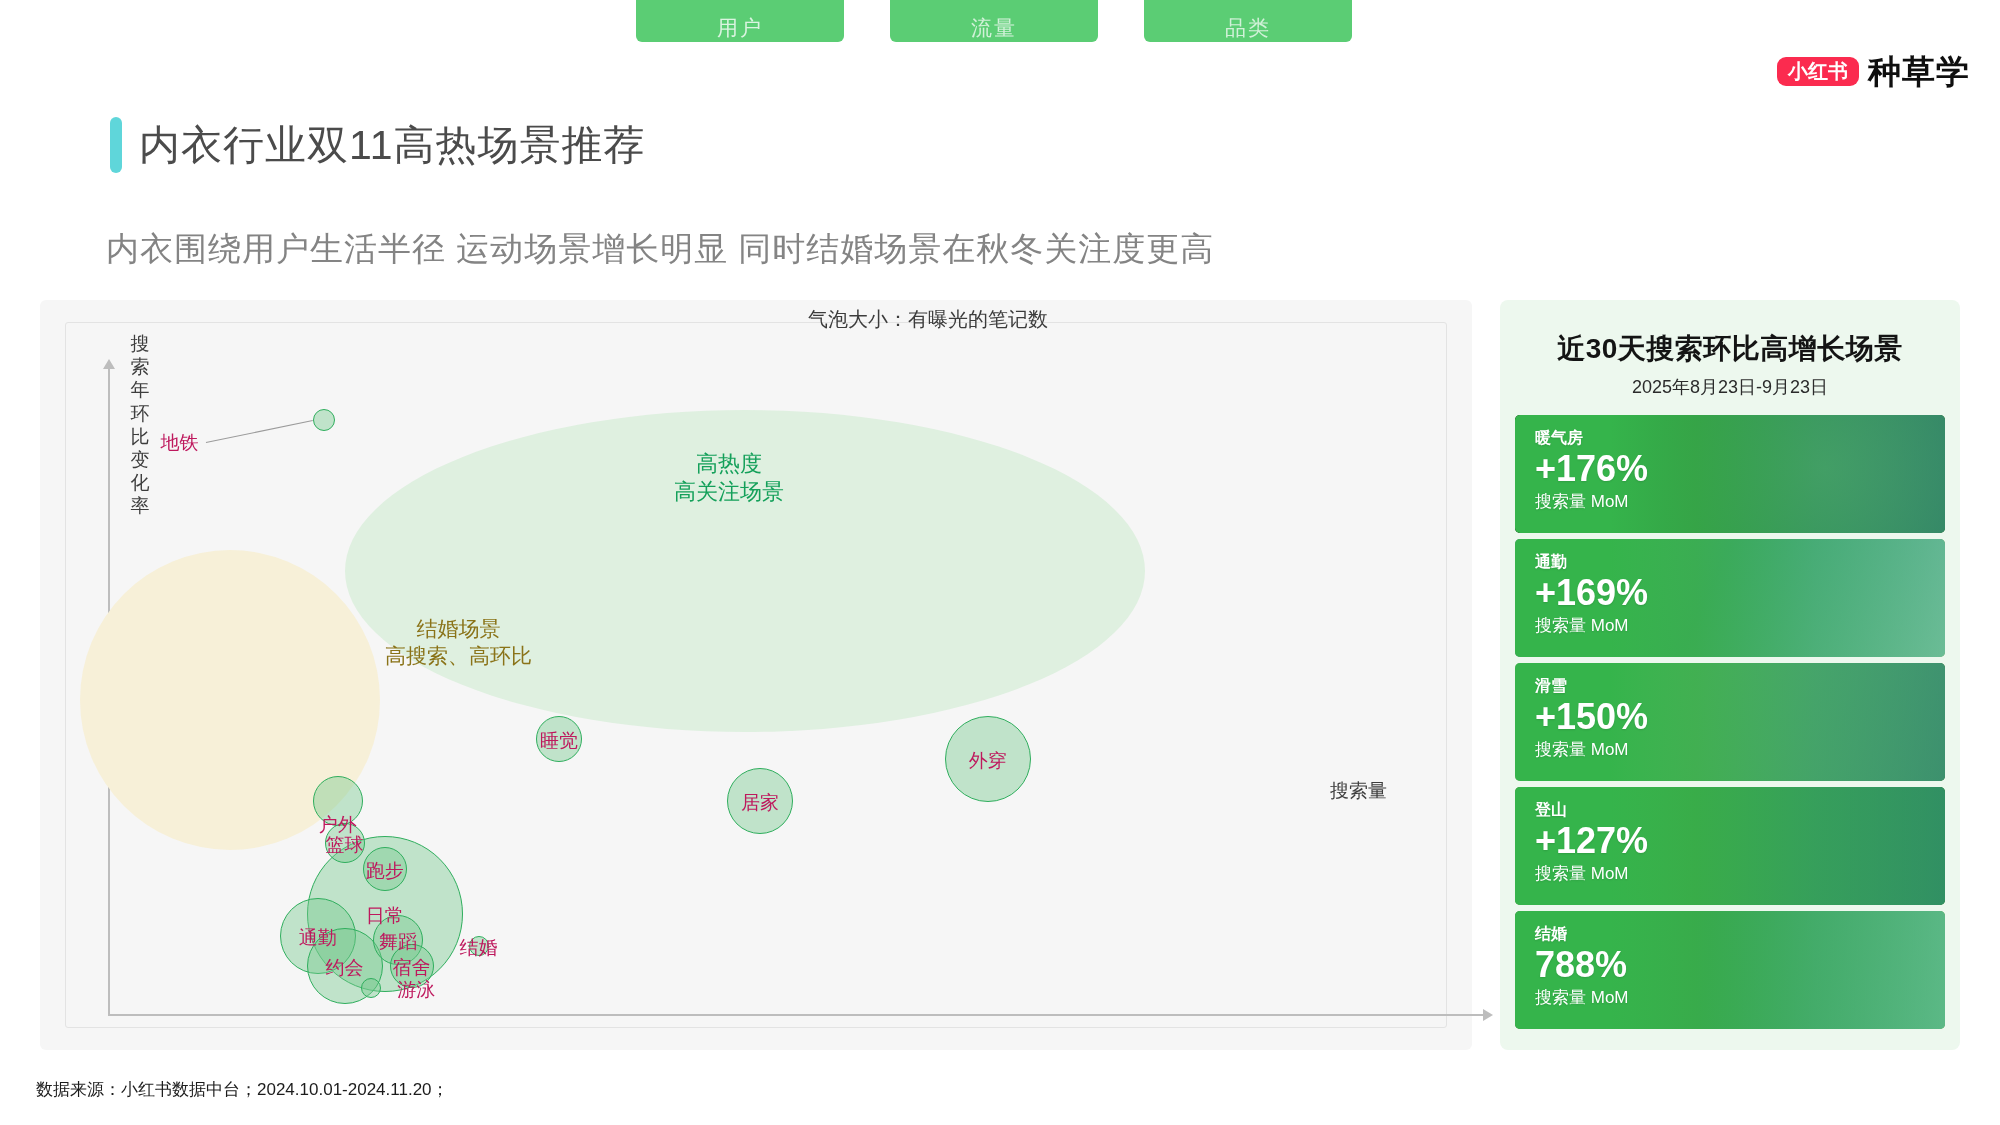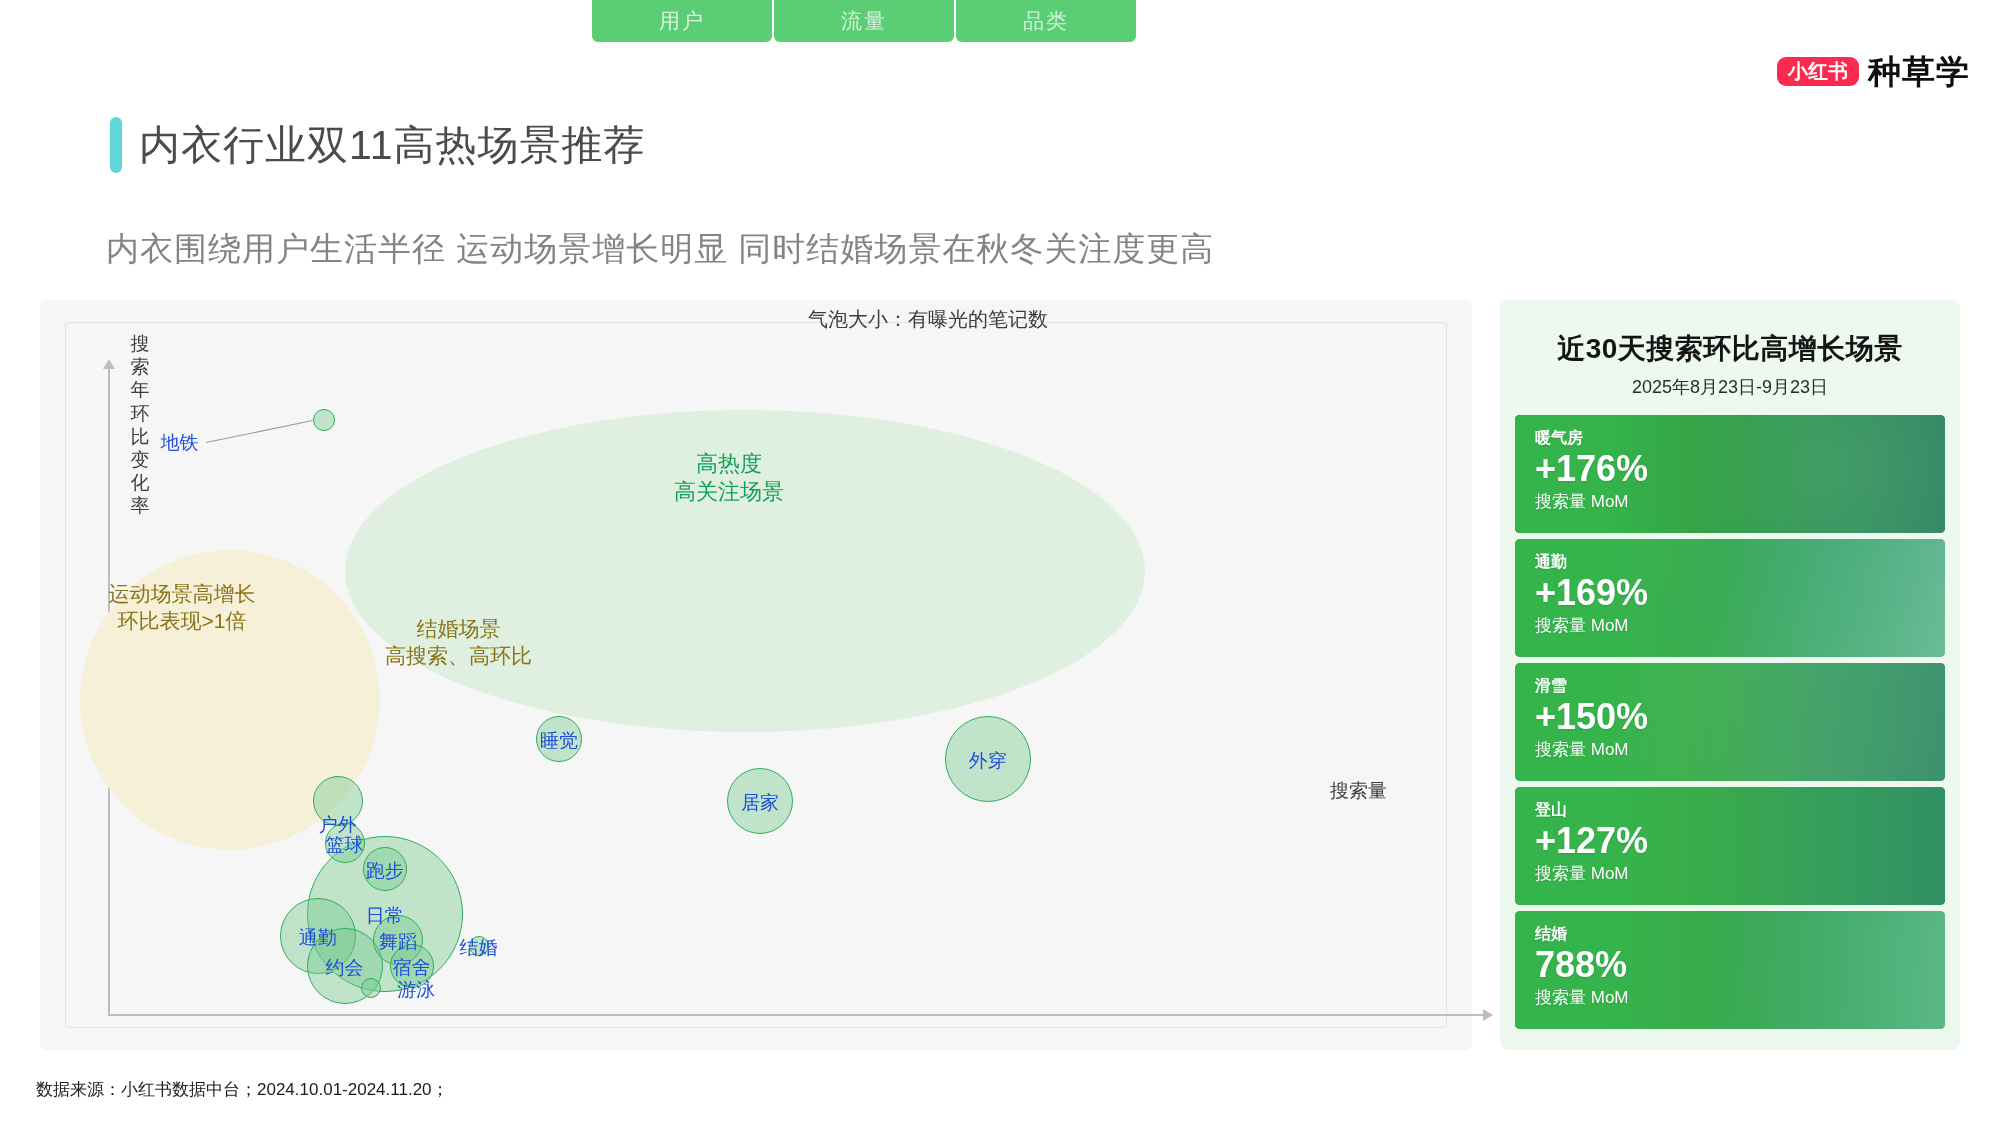--- a/index.html
+++ b/index.html
@@ -13,30 +13,31 @@
 
   
   .tabbar {
     position: absolute;
     top: 0; left: 592px;
     display: flex;
     gap: 2px;
     height: 42px;
   }
   .tab {
-    width: 180px;
+    width: 208px;
     height: 42px;
     background: #5bcd74;
     border-radius: 0 0 6px 6px;
     display: flex;
-    align-items: center;
+    align-items: flex-end;
     justify-content: center;
     color: rgba(255,255,255,0.72);
     font-size: 21px;
     letter-spacing: 2px;
+    margin-left: 44px;
   }
   .tab.active { color: rgba(255,255,255,0.78); }
 
   
   .logo {
     position: absolute;
     top: 55px; right: 30px;
     display: flex;
     align-items: center;
     gap: 9px;
@@ -211,21 +212,21 @@
     border-radius: 50%;
     background: rgba(116, 200, 140, 0.42);
     border: 1.6px solid #2fae5d;
     display: flex;
     align-items: center;
     justify-content: center;
   }
   .bubble-lbl {
     position: absolute;
     font-size: 19px;
-    color: #1d4ed8;
+    color: #be185d;
     white-space: nowrap;
   }
   .leader {
     position: absolute;
     background: #9b9b9b;
     height: 1.4px;
     transform-origin: left center;
   }
 
   
@@ -347,24 +348,20 @@
     <div class="bubble-legend">气泡大小：有曝光的笔记数</div>
 
     <div class="zone zone-yellow"></div>
     <div class="zone zone-green"></div>
 
     <div class="zone-label-green">
       <div>高热度</div>
       <div>高关注场景</div>
     </div>
 
-    <div class="zone-label-yellow">
-      <div>运动场景高增长</div>
-      <div>环比表现&gt;1倍</div>
-    </div>
 
     <div class="zone-label-wedding">
       <div>结婚场景</div>
       <div>高搜索、高环比</div>
     </div>
 
     <div id="bubble-layer" style="position:absolute;inset:0;">
         <div class="bubble" style="left: 266.7px; top: 535.87px; width: 156px; height: 156px;"></div>
         <div class="bubble" style="left: 904.7px; top: 415.83px; width: 86px; height: 86px;"></div>
         <div class="bubble" style="left: 239.7px; top: 598.48px; width: 76px; height: 76px;"></div>

